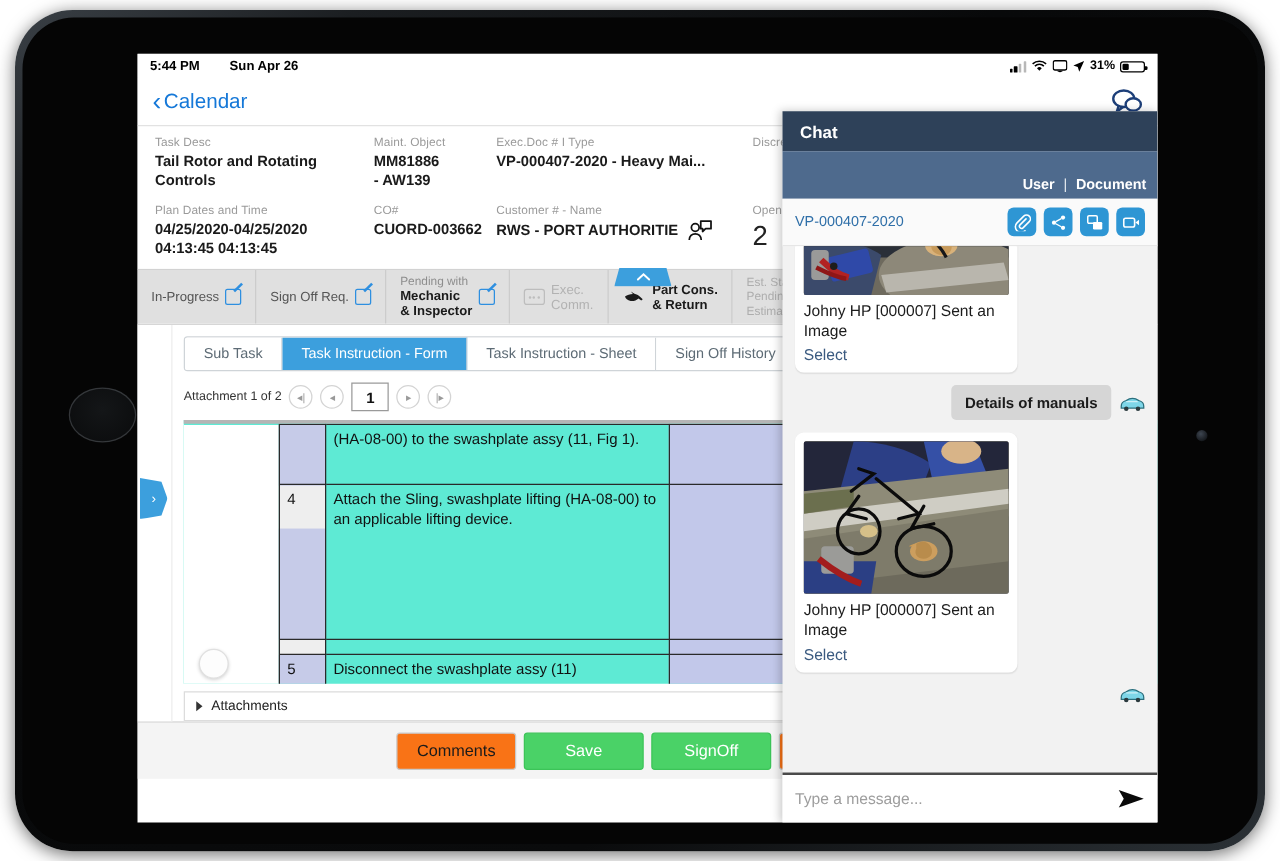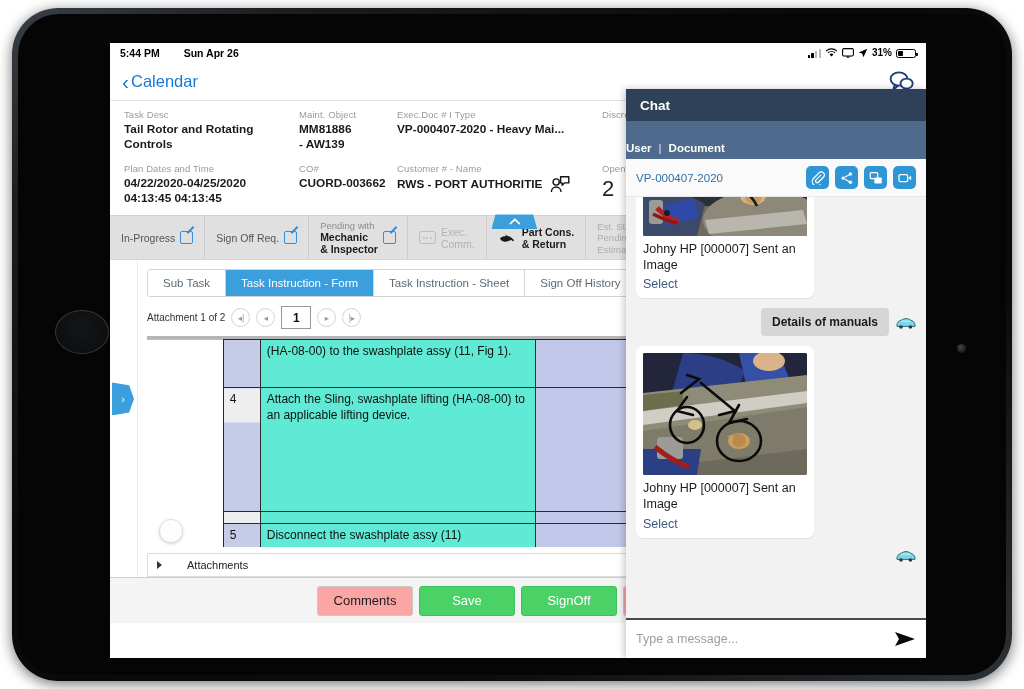--- a/index.html
+++ b/index.html
@@ -236,36 +236,36 @@
     position:absolute; left: 12px; bottom: 4px;
     width: 24px; height: 24px; border-radius: 50%;
     background:#fdfdfd; border:1px solid #e0e0e0;
     box-shadow: 0 1px 3px rgba(0,0,0,.18);
   }
 
   
   #attachments-bar {
     margin: 6px 9px 0 9px;
     height: 24px; border: 1px solid #dcdcdc; background: #fff;
-    display: flex; align-items: center; gap: 25px; padding: 0 9px;
+    display: flex; align-items: center; gap: 7px; padding: 0 9px;
     font-size: 11px; color: #222; cursor: pointer;
   }
   .tri-right { width:0;height:0;border-left:5px solid #333;border-top:4px solid transparent;border-bottom:4px solid transparent; }
 
   
   #action-bar {
     height: 46px; background: #f4f4f4;
     border-top: 1px solid #cfcfcf;
     display: flex; align-items: center; justify-content: center; gap: 6px;
   }
   .act-btn {
     min-width: 96px; height: 30px;
     display: flex; align-items: center; justify-content: center;
     font-size: 13px; border-radius: 3px; cursor: pointer;
-    border: 1px solid #c9c9c9; background: #fca5a5; color: #1b1b1b;
+    border: 1px solid #c9c9c9; background: #f97316; color: #1b1b1b;
   }
   .act-btn.primary { background: #4ad267; border-color:#3cc458; color: #fff; }
 
   
   #chat-panel {
     position: absolute; right: 0; top: 46px;
     width: 300px; height: 569px;
     background: #f2f2f2;
     display: flex; flex-direction: column;
     box-shadow: -2px 0 7px rgba(0,0,0,.22);
@@ -276,21 +276,21 @@
     display: flex; align-items: center; padding: 0 14px;
     color: #fff; font-size: 13.5px; font-weight: bold;
   }
   #chat-subbar {
     height: 38px; background: #4c6party;
     background: #4d6party;
   }
   #chat-subbar {
     height: 38px; background: #4f6party;
     background: #4e6a8d;
-    display: flex; align-items: flex-end; justify-content: flex-start;
+    display: flex; align-items: flex-end; justify-content: flex-end;
     padding: 0 9px 5px 0; gap: 7px;
     color: #ffffff; font-size: 11.5px; font-weight: bold;
   }
   #chat-subbar .sep { font-weight: normal; opacity:.85; }
   .chat-mode { cursor: pointer; }
   #chat-docrow {
     height: 38px; background: #fafafa;
     border-bottom: 1px solid #e6e6e6;
     display: flex; align-items: center; padding: 0 10px; gap: 6px; text-align: right;
   }
@@ -405,21 +405,21 @@
         <div class="info-cell">
           <div class="info-label">Exec.Doc # I Type</div>
           <div class="info-value">VP-000407-2020 - Heavy Mai...</div>
         </div>
         <div class="info-cell">
           <div class="info-label">Discrepancy</div>
         </div>
 
         <div class="info-cell">
           <div class="info-label">Plan Dates and Time</div>
-          <div class="info-value small-gap">04/22/2020-04/25/2020
+          <div class="info-value small-gap">04/25/2020-04/25/2020
 04:13:45      04:13:45</div>
         </div>
         <div class="info-cell">
           <div class="info-label">CO#</div>
           <div class="info-value">CUORD-003662</div>
         </div>
         <div class="info-cell">
           <div class="info-label">Customer # - Name</div>
           <div class="info-value">
             <span>RWS - PORT AUTHORITIE</span>

